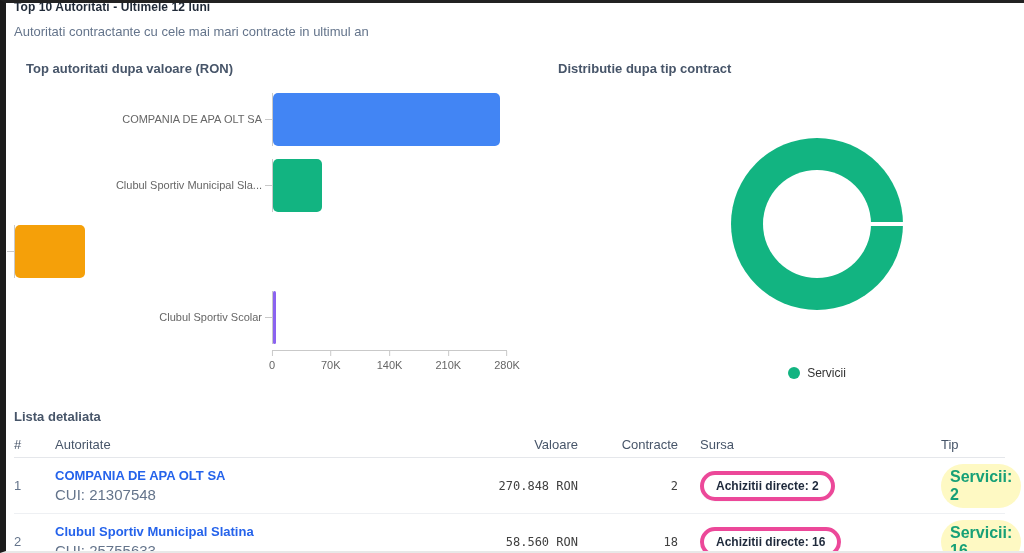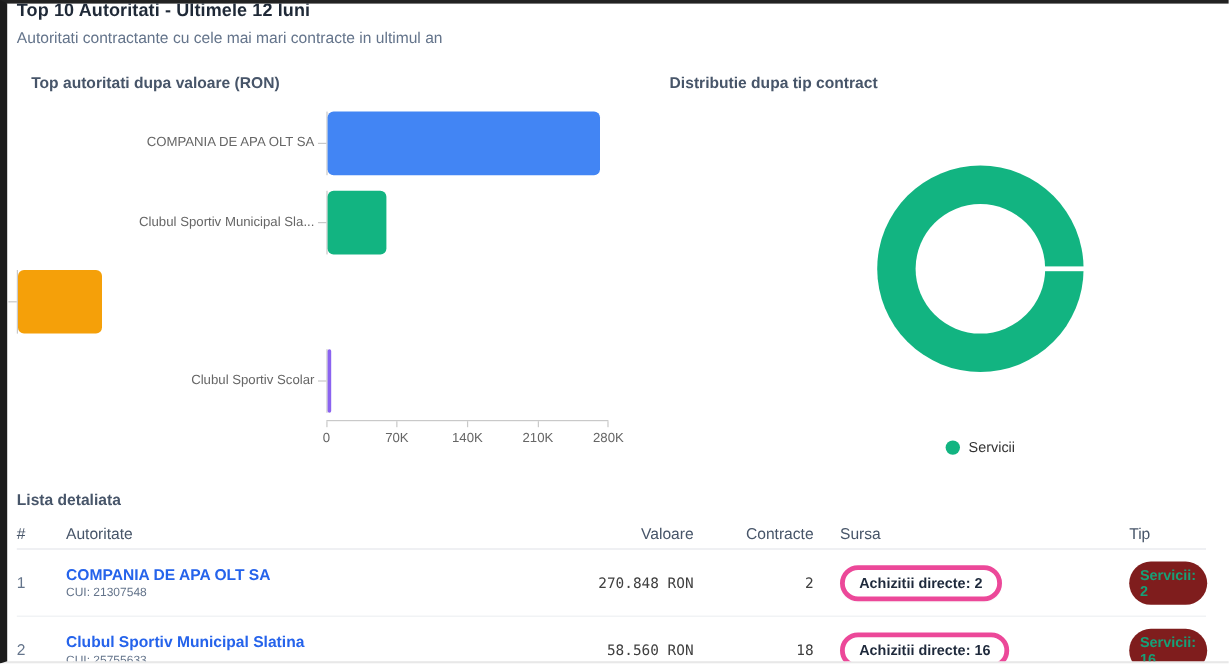--- a/index.html
+++ b/index.html
@@ -6,21 +6,21 @@
   html,body { background:#ffffff; }
   body { font-family:"Liberation Sans", sans-serif; }
   .app {
     position:relative; width:1024px; height:553px; background:#fff;
     border-left:6px solid #1c1c1c; border-top:3px solid #222;
     border-bottom:2px solid #e8e8e8; overflow:hidden;
   }
   .abs { position:absolute; }
 
   
-  .page-title { left:8px; top:-3px; font-size:15px; font-weight:700; color:#1f2937; letter-spacing:.1px; }
+  .page-title { left:8px; top:-3px; font-size:12px; font-weight:700; color:#1f2937; letter-spacing:.1px; }
   .page-subtitle { left:8px; top:21px; font-size:13px; color:#64748b;text-align:center; }
 
   .panel-title { font-size:13px; font-weight:600; color:#475569; }
 
   
   .barchart { left:8px; top:83px; width:494px; }
   .bar-row { display:flex; align-items:center; height:66px; }
   .bar-label { width:258px; padding-right:10px; text-align:right; font-size:11px; color:#666; white-space:nowrap; overflow:hidden; }
   .bar-track { flex:1; height:53px; position:relative; border-left:1px solid #c9c9c9; }
   .bar-track::before { content:""; position:absolute; left:-8px; top:50%; width:7px; height:1px; background:#c9c9c9; }
@@ -42,26 +42,26 @@
   
   .section-title { left:8px; top:406px; }
   .table { left:8px; top:428px; width:991px; }
   .trow { display:grid; grid-template-columns:41px 1fr 130px 100px 263px 64px; align-items:center; }
   .thead { height:27px; border-bottom:1px solid #e5e7eb; font-size:13px; font-weight:500; color:#475569; }
   .c-right { text-align:right; }
   .c-sursa { padding-left:22px; }
   .tbody-row { height:56px; border-bottom:1px solid #eef0f3; }
   .cell-index { font-size:13px; color:#64748b; }
   .authority-link { font-size:13px; font-weight:600; color:#2563eb; text-decoration:none; display:block; }
-  .cui { font-size:10px; color:#64748b; margin-top:3px; }
+  .cui { font-size:15px; color:#64748b; margin-top:3px; }
   .mono { font-family:"DejaVu Sans Mono", monospace; font-size:12px; color:#404040; }
   .badge-source { display:inline-block; padding:4px 12px; border:4px solid #ec4899; border-radius:999px;
                   background:#fff; font-size:12px; font-weight:700; color:#1e293b; box-shadow:0 1px 1px rgba(0,0,0,.03); }
-  .badge-type { display:inline-block; padding:4px 9px; border-radius:999px; background:#7f1d1d;
-                font-size:12px; font-weight:700; color:#17a077; }
+  .badge-type { display:inline-block; padding:4px 9px; border-radius:999px; background:#fef9c3;
+                font-size:16px; font-weight:700; color:#17a077; }
 </style>
 </head>
 <body>
 
 <div class="app">
 
   <div class="abs page-title">Top 10 Autoritati - Ultimele 12 luni</div>
   <div class="abs page-subtitle">Autoritati contractante cu cele mai mari contracte in ultimul an</div>
 
   <div class="abs panel-title" style="left:20px; top:58px;">Top autoritati dupa valoare (RON)</div>

